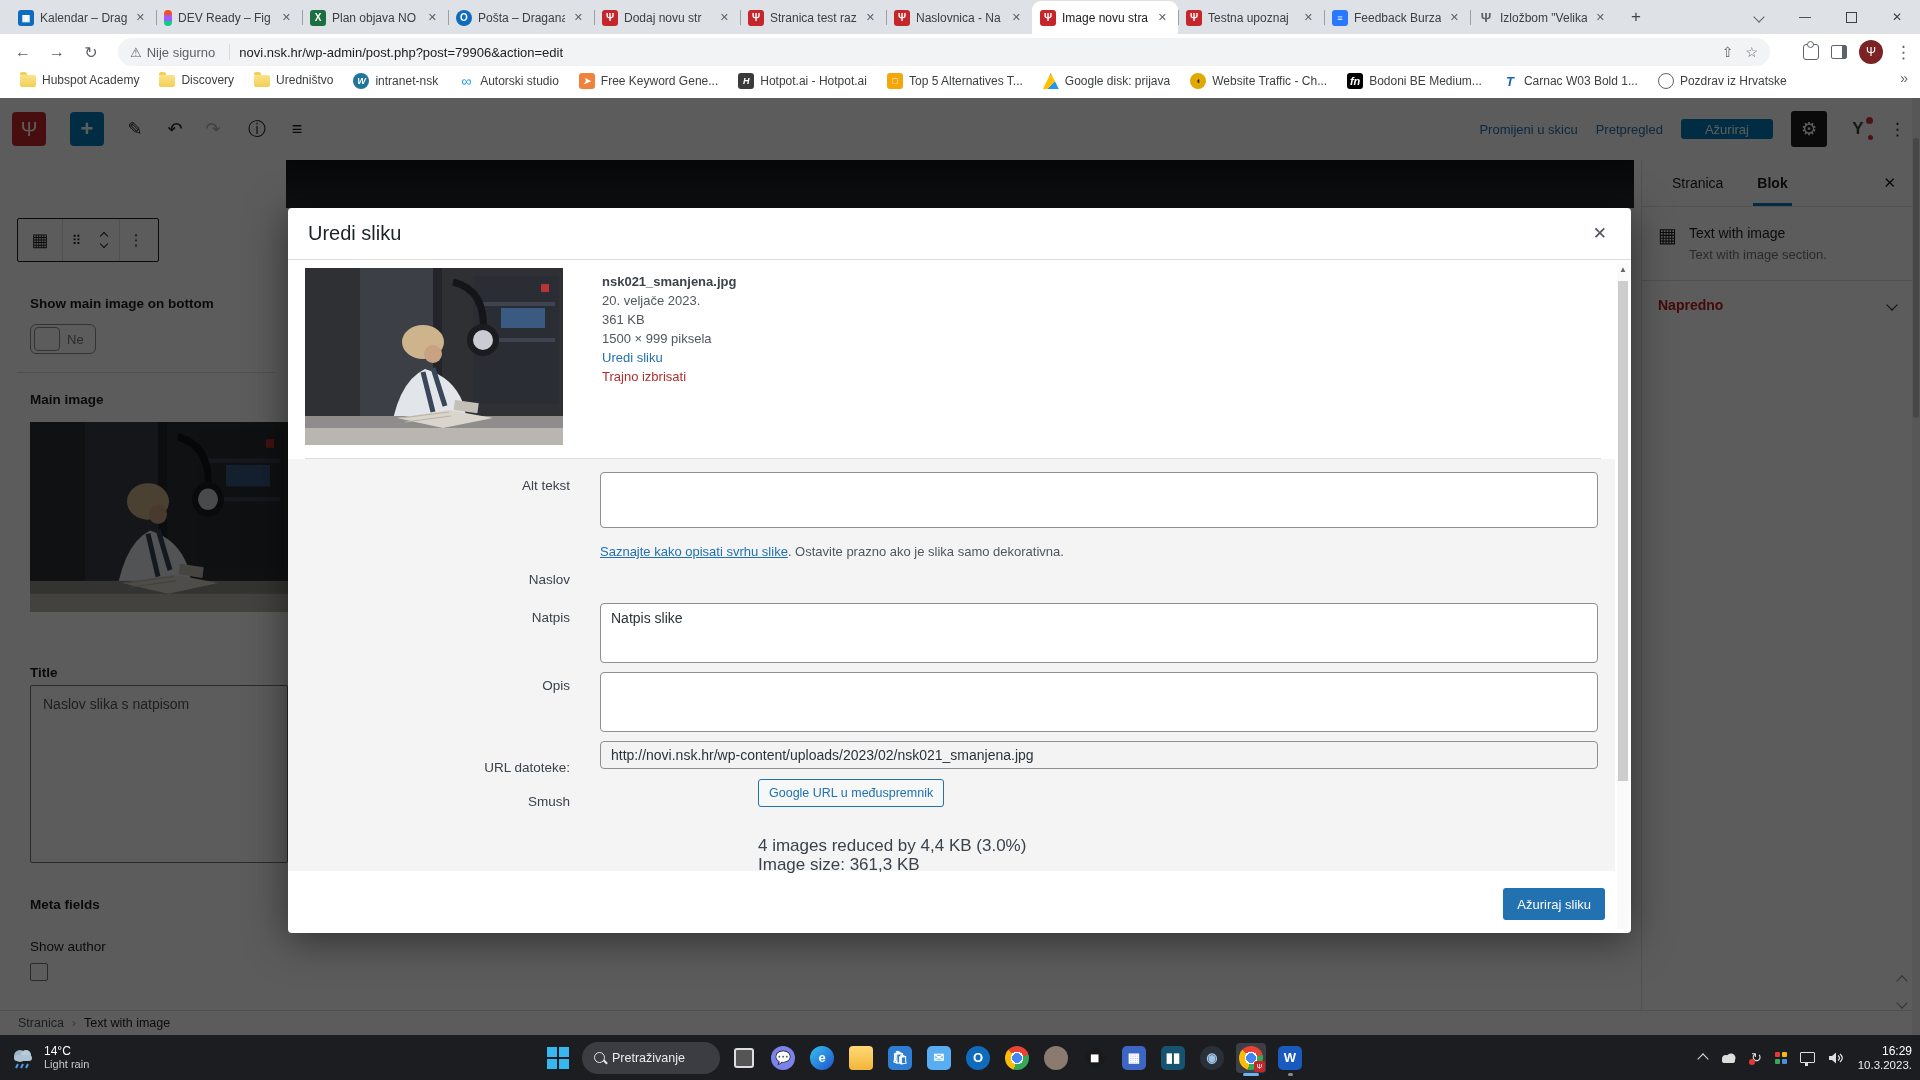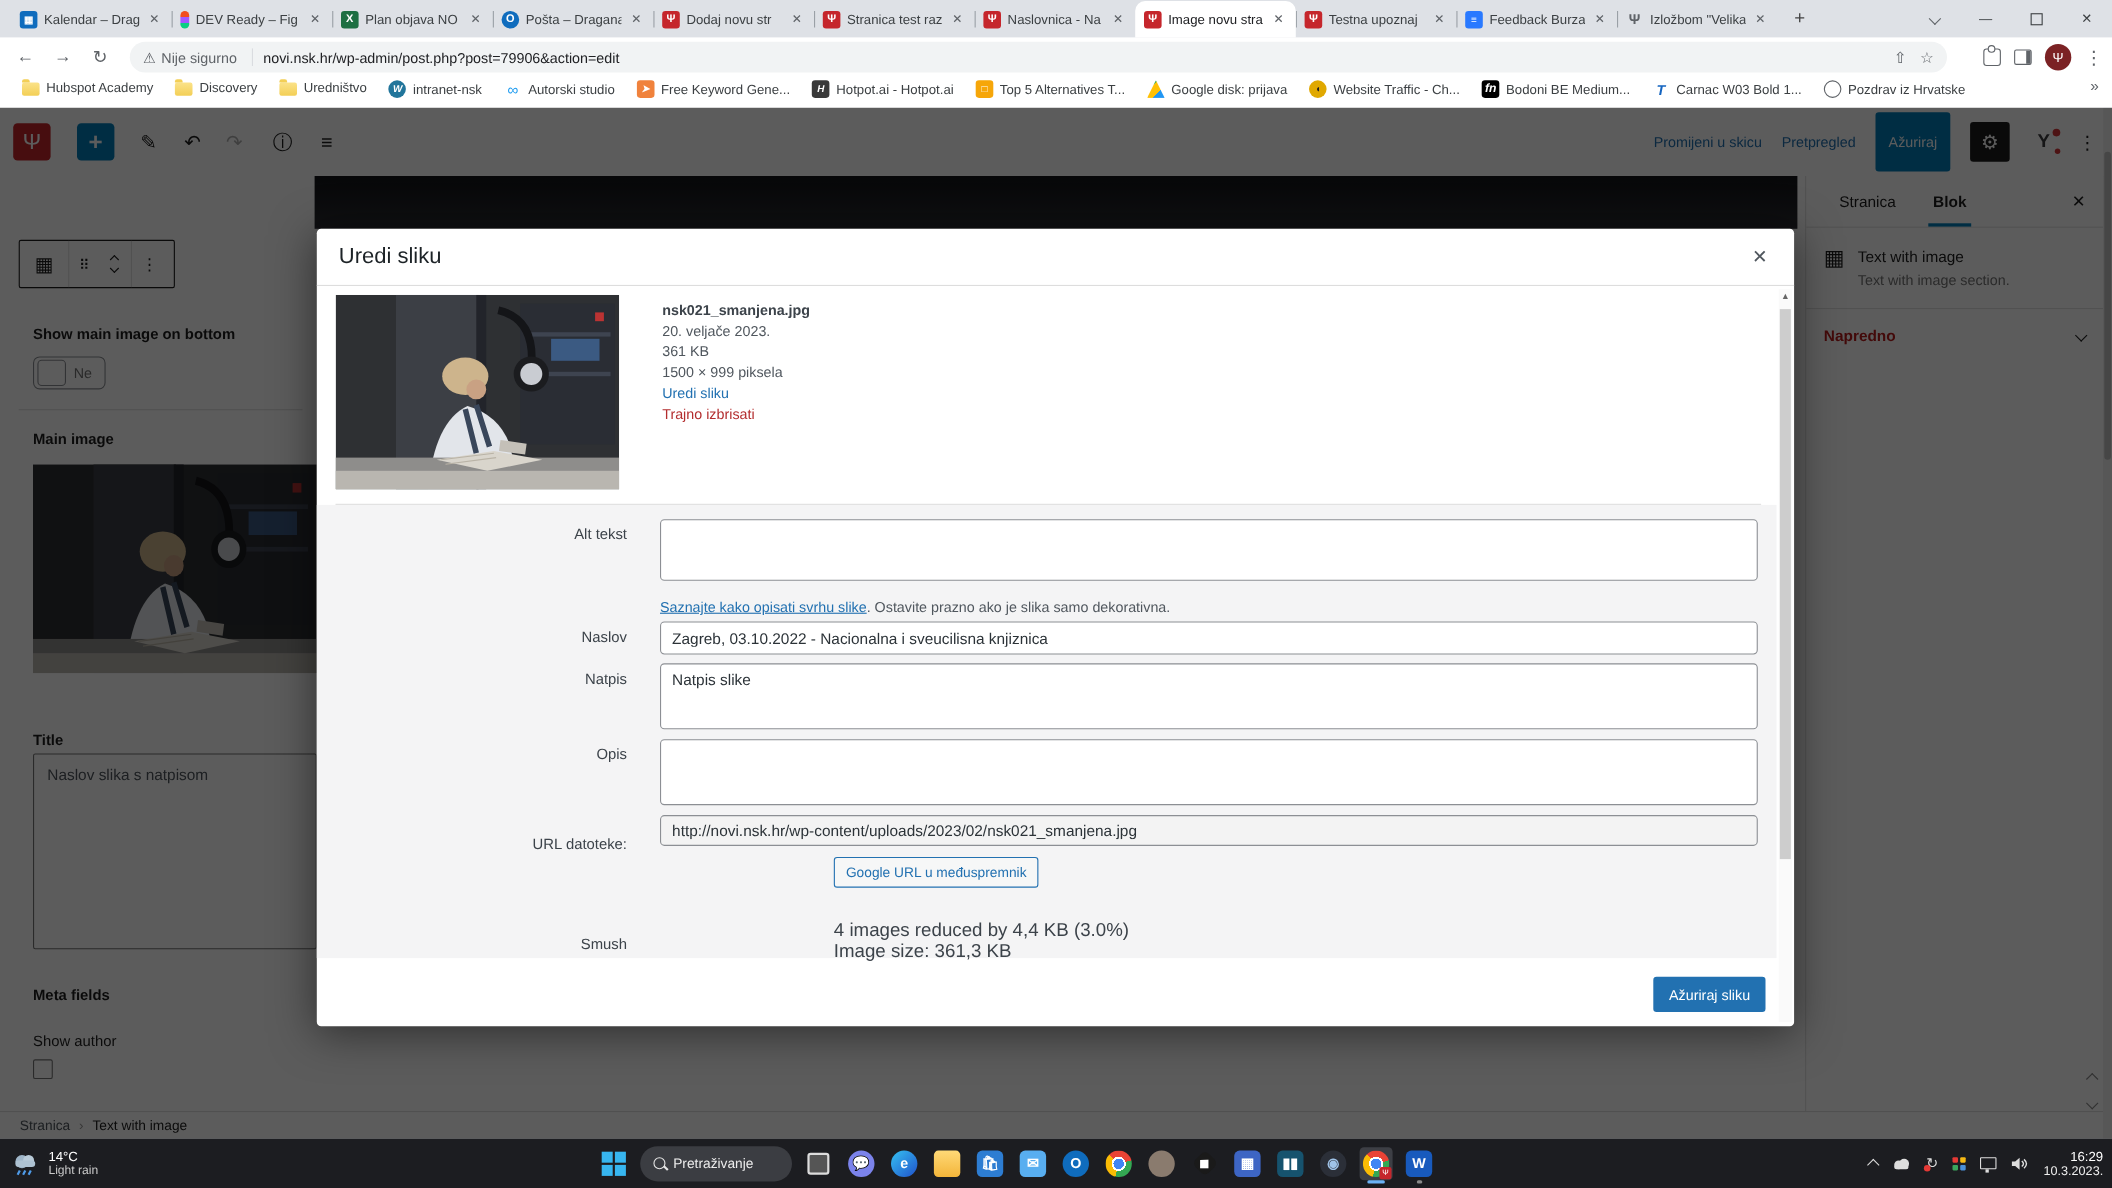--- a/index.html
+++ b/index.html
@@ -73,21 +73,21 @@
   .page{position:absolute;top:98px;left:0;width:1920px;height:937px;background:#f0f0f1;}
   .wp-header{position:absolute;top:0;left:0;right:0;height:62px;background:#fff;border-bottom:1px solid #e2e4e7;}
   .wp-logo{position:absolute;left:12px;top:14px;width:34px;height:34px;background:#c5262c;border-radius:4px;
     color:#fff;display:flex;align-items:center;justify-content:center;font-size:20px;}
   .wp-add{position:absolute;left:70px;top:14px;width:34px;height:34px;background:#007cba;border-radius:4px;
     color:#fff;display:flex;align-items:center;justify-content:center;font-size:22px;font-weight:bold;}
   .hico{position:absolute;top:14px;width:34px;height:34px;display:flex;align-items:center;
     justify-content:center;font-size:18px;color:#1e1e1e;}
   .wp-right{position:absolute;right:14px;top:0;height:62px;display:flex;align-items:center;gap:18px;}
   .wp-link{font-size:13px;color:#2271b1;}
-  .wp-update{height:54px;padding:0 12px;background:#007cba;color:#fff;border:none;border-radius:3px;
+  .wp-update{height:20px;padding:0 24px;background:#007cba;color:#fff;border:none;border-radius:3px;
     font-size:13px;font-family:inherit;}
   .wp-gear{width:36px;height:36px;background:#1e1e1e;color:#fff;border-radius:3px;display:flex;
     align-items:center;justify-content:center;font-size:18px;}
   .yoast{position:relative;width:26px;height:26px;display:flex;align-items:center;justify-content:center;
     font-size:17px;font-weight:bold;color:#3e3e40;}
   .yoast::after{content:"";position:absolute;right:-2px;top:1px;width:7px;height:7px;border-radius:50%;background:#d63638;}
   .yoast::before{content:"";position:absolute;right:-2px;bottom:2px;width:5px;height:5px;border-radius:50%;background:#d63638;}
   .kebab{font-size:17px;color:#1e1e1e;}
   
   .canvas{position:absolute;top:62px;left:0;width:1642px;bottom:24px;background:#fff;}
@@ -509,34 +509,33 @@
       <div class="m-div"></div>
       <div class="m-form-bg"></div>
 
       <div class="m-label" style="top:270px">Alt tekst</div>
       <textarea class="m-field" style="top: 264px; height: 56px;"></textarea>
       <div class="m-help">
         <a>Saznajte kako opisati svrhu slike</a><span>. Ostavite prazno ako je slika samo dekorativna.</span>
       </div>
 
       <div class="m-label" style="top:364px">Naslov</div>
-      <input class="m-field" style="top: 357px; height: 30px;" value="Zagreb, 03.10.2022 - Nacionalna i sveucilisna knjiznica">
 
       <div class="m-label" style="top:402px">Natpis</div>
       <textarea class="m-field" style="top: 395px; height: 60px;">Natpis slike</textarea>
 
       <div class="m-label" style="top:470px">Opis</div>
       <textarea class="m-field" style="top: 464px; height: 60px;"></textarea>
 
       <div class="m-label" style="top:552px">URL datoteke:</div>
       <input class="m-field" style="top: 533px; height: 28px; background: rgb(243, 243, 243);" readonly="" value="http://novi.nsk.hr/wp-content/uploads/2023/02/nsk021_smanjena.jpg">
 
       <button class="copy-btn">Google URL u međuspremnik</button>
 
-      <div class="m-label" style="top:643px">Smush</div>
+      <div class="m-label" style="top:586px">Smush</div>
       <div class="smush-lines">
         <div>4 images reduced by 4,4 KB (3.0%)</div>
         <div>Image size: 361,3 KB</div>
       </div>
 
       <button class="m-update">Ažuriraj sliku</button>
 
       <div class="m-scrollbar">
         <span class="arr">▲</span>
         <span class="thumb"></span>

